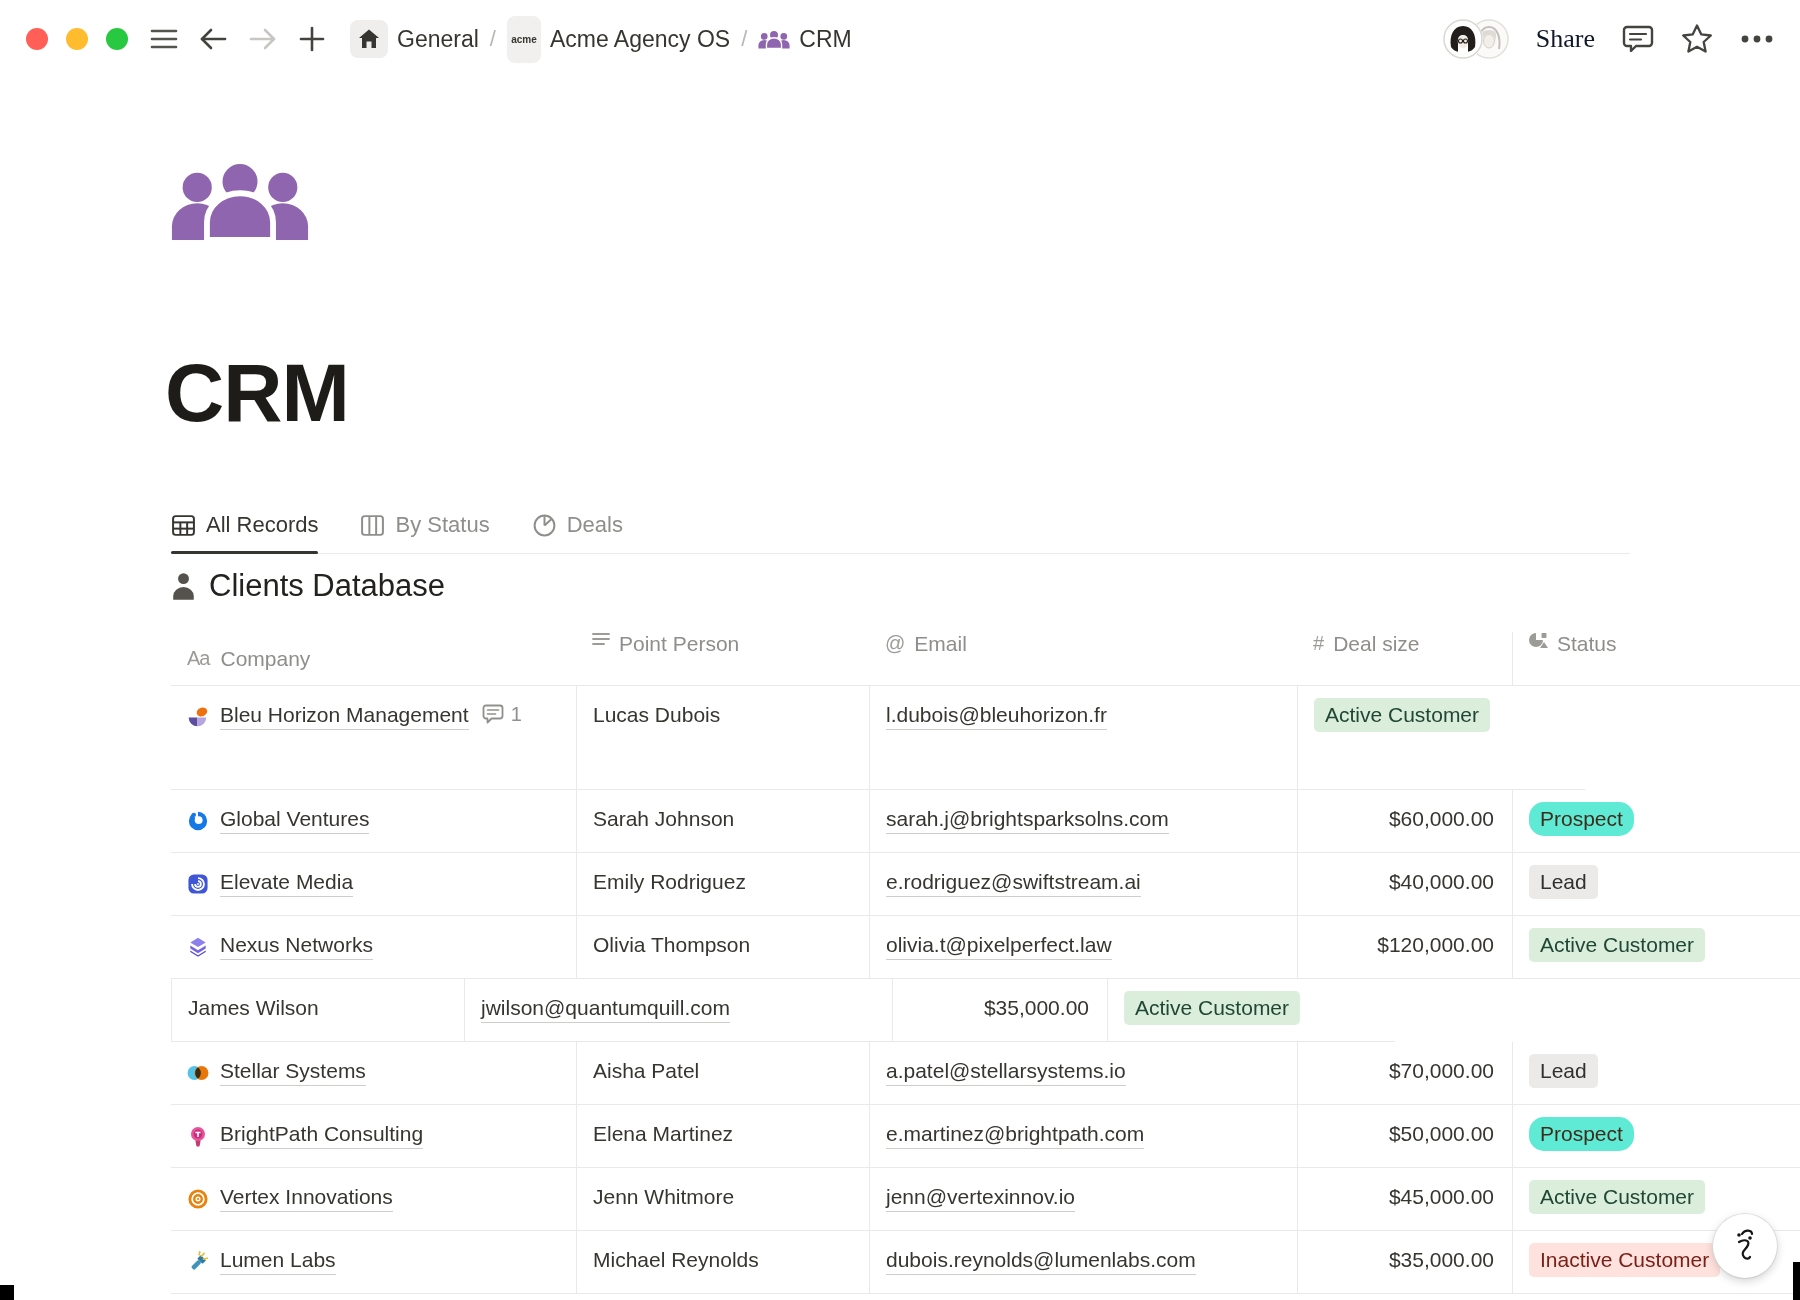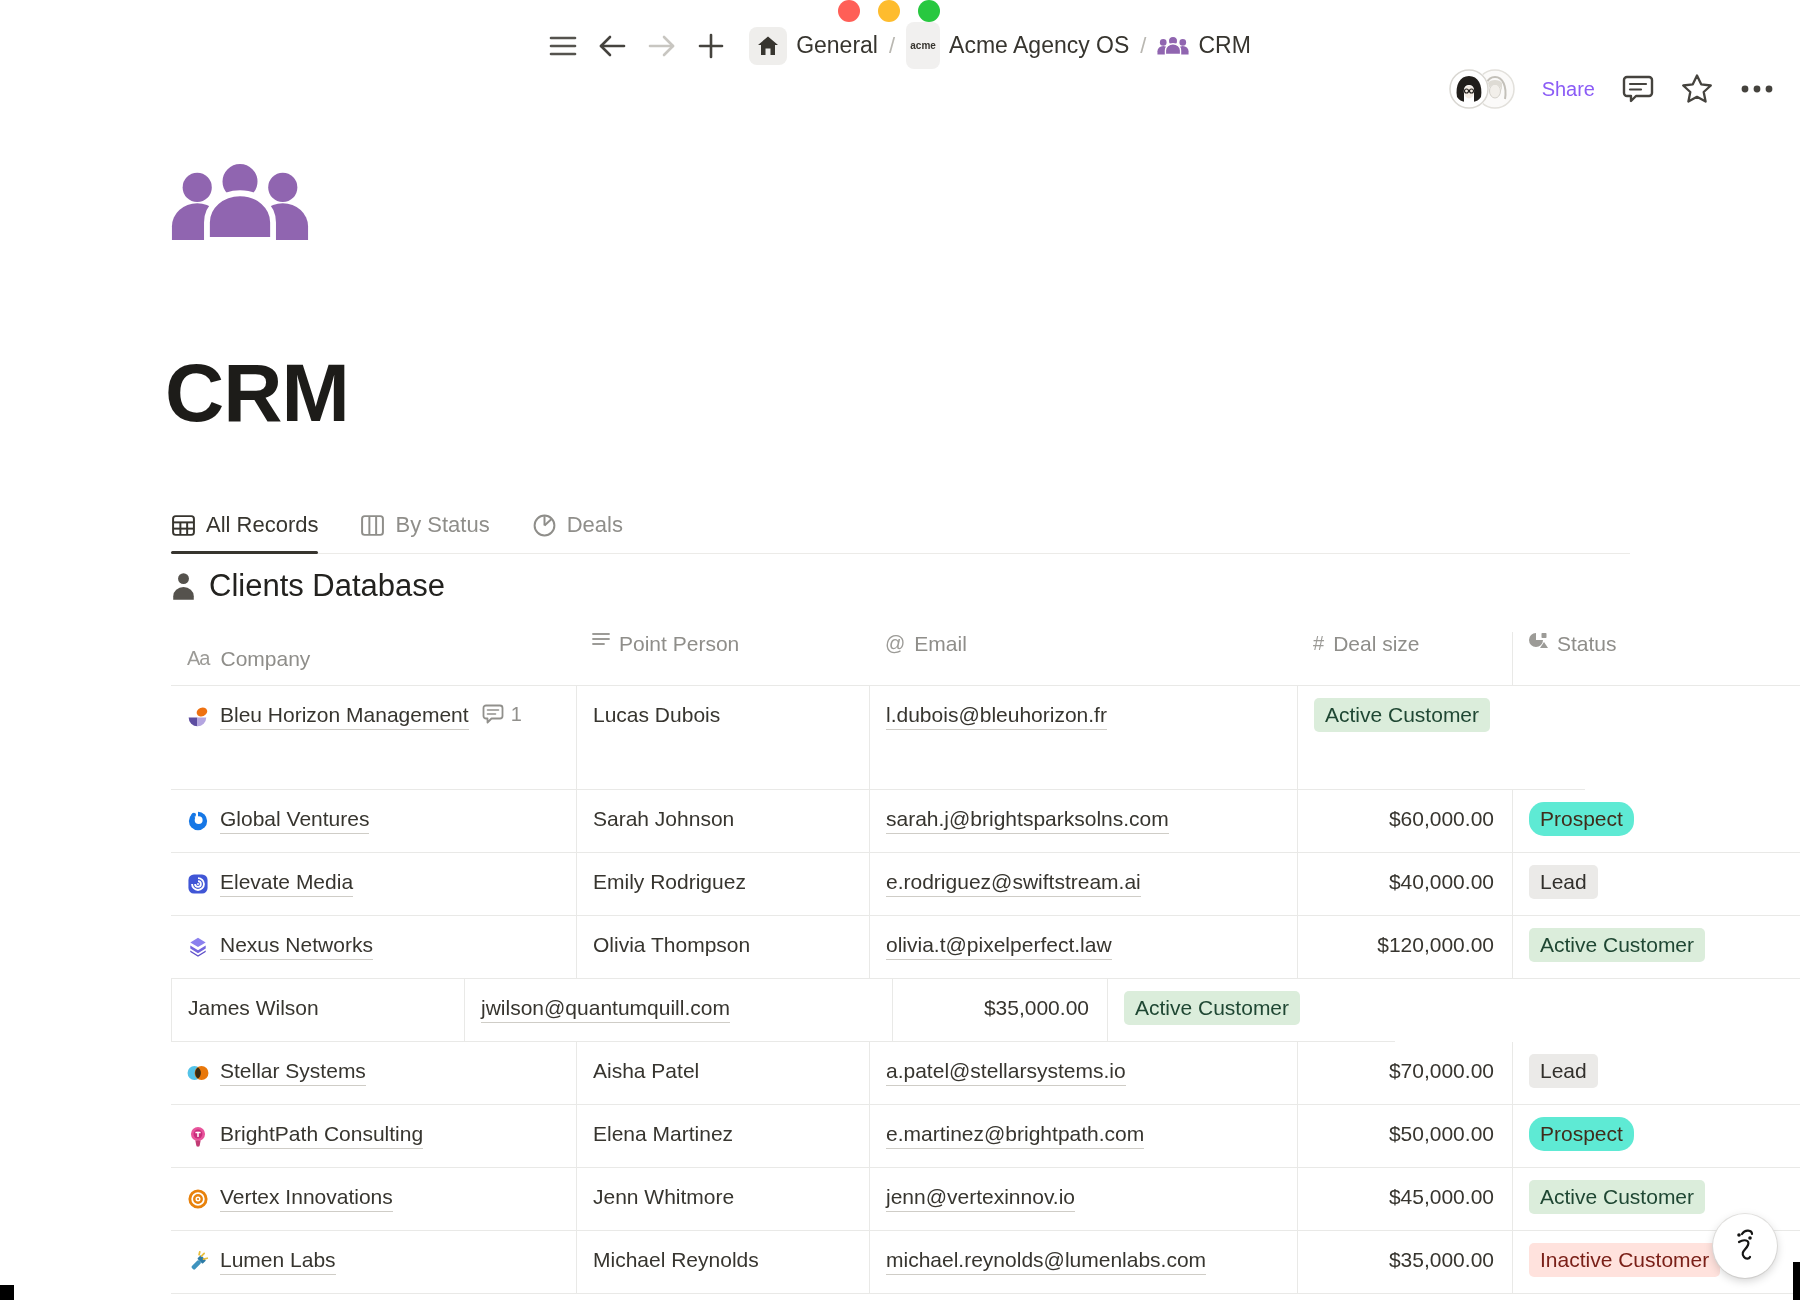--- a/index.html
+++ b/index.html
@@ -3,37 +3,37 @@
 <meta charset="utf-8">
 <style>
   html,body{margin:0;padding:0;}
   body{
     width:1800px;height:1300px;position:relative;overflow:hidden;background:#ffffff;
     font-family:"Liberation Sans","DejaVu Sans",sans-serif;color:#37352F;
   }
   svg{display:block;}
   
   .topbar{position:absolute;top:0;left:0;width:1800px;height:78px;display:flex;align-items:center;
-    padding:0 26px;box-sizing:border-box;flex-direction:column;}
+    padding:0 26px;box-sizing:border-box;}
   .lights{display:flex;gap:18px;margin-right:22px;}
   .light{width:22px;height:22px;border-radius:50%;}
   .l-red{background:#FF5F57;}.l-yellow{background:#FEBC2E;}.l-green{background:#28C840;}
   .nav-left{display:flex;align-items:center;gap:20px;}
   .icon-btn{display:flex;align-items:center;justify-content:center;cursor:pointer;}
   .crumbs{display:flex;align-items:center;gap:11px;margin-left:4px;}
   .crumb{display:flex;align-items:center;gap:9px;font-size:23px;color:#37352F;cursor:pointer;}
   .sep{color:#B9B7B1;font-size:22px;}
   .home-badge{width:38px;height:38px;border-radius:8px;background:#EFEEEC;display:flex;align-items:center;justify-content:center;}
   .acme-badge{width:34px;height:47px;border-radius:8px;background:#F1F0EF;display:flex;align-items:center;justify-content:center;
     font-size:10px;font-weight:700;color:#37352F;}
   .nav-right{margin-left:auto;display:flex;align-items:center;gap:27px;}
   .avatars{display:flex;align-items:center;}
   .avatar{width:40px;height:40px;border-radius:50%;background:#fff;}
   .avatar+.avatar{margin-left:-14px;}
-  .share{font-size:20px;color:#8b5cf6;cursor:pointer;}
+  .share{font-size:26px;color:#0f172a;cursor:pointer;font-family:Liberation Serif, serif;}
   
   .page-icon{position:absolute;left:170px;top:160px;cursor:pointer;}
   .page-title{position:absolute;left:165px;top:346px;font-size:82px;font-weight:700;color:#1D1C19;letter-spacing:-1px;}
   
   .tabs{position:absolute;left:171px;top:497px;width:1459px;height:57px;display:flex;gap:42px;
     border-bottom:1px solid #ECEBE8;box-sizing:border-box;}
   .tab{position:relative;display:flex;align-items:center;gap:10px;font-size:22px;color:#8F8E8A;cursor:pointer;height:100%;}
   .tab.active{color:#37352F;font-weight:500;}
   .tab.active::after{content:"";position:absolute;left:0;right:0;bottom:-1px;height:3px;background:#37352F;border-radius:2px;}
   
@@ -540,21 +540,21 @@
               </g>
             </svg>
       </span>
       <span class="link">Lumen Labs</span>
     </span>
       </div>
     <div class="cell col-person vline">
         <span>Michael Reynolds</span>
       </div>
     <div class="cell col-email vline email">
-        <span class="link">michael.reynolds@lumenlabs.com</span>
+        <span class="link">dubois.reynolds@lumenlabs.com</span>
       </div>
     <div class="cell col-deal vline">
         <span>$35,000.00</span>
       </div>
     <div class="cell col-status vline" style="padding-top:12px;">
         <span class="badge b-red">Inactive Customer</span>
       </div>
   </div>
 
 </div>

